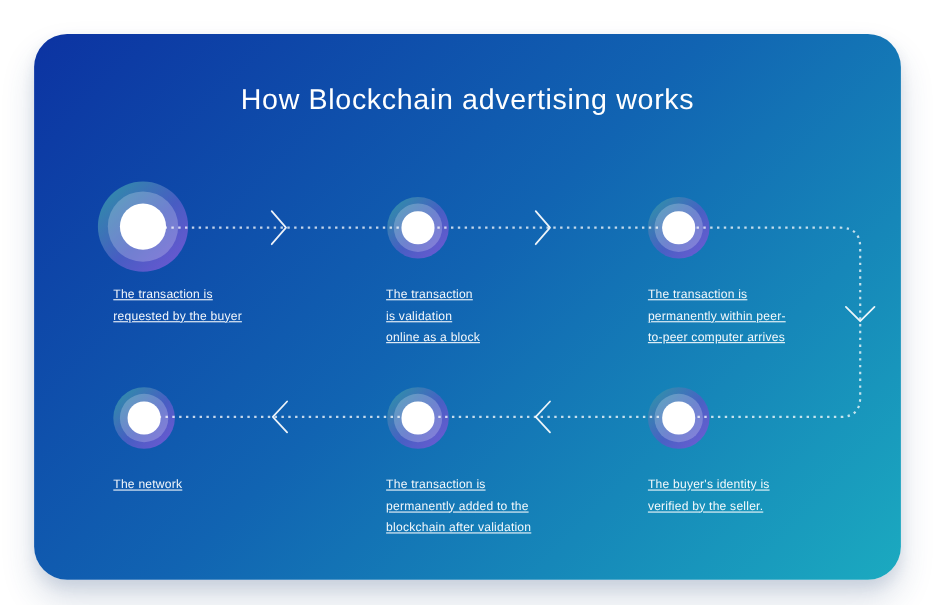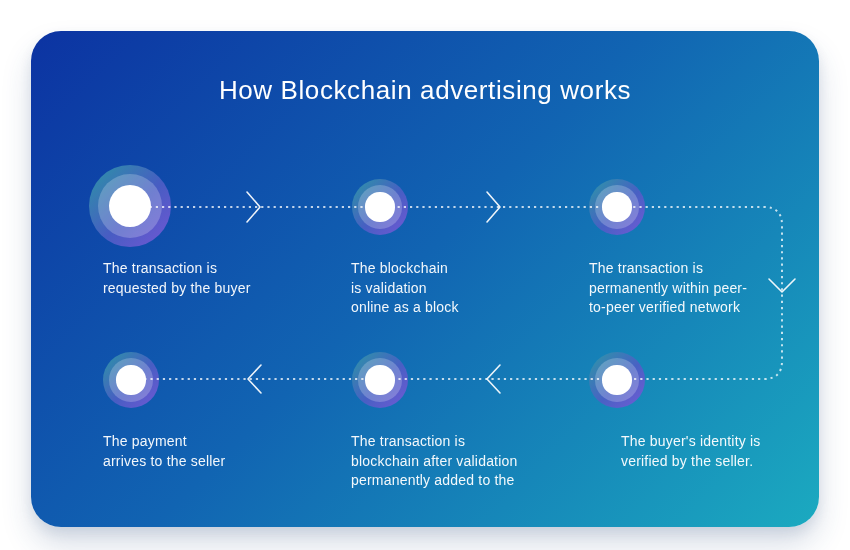--- a/index.html
+++ b/index.html
@@ -71,31 +71,32 @@
   .node-1 { left: 58px;  top: 134px; }
   .node-2 { left: 321px; top: 148px; }
   .node-3 { left: 558px; top: 148px; }
   .node-4 { left: 558px; top: 321px; }
   .node-5 { left: 321px; top: 321px; }
   .node-6 { left: 72px;  top: 321px; }
   
   .caption {
     position: absolute;
     color: rgba(255, 255, 255, 0.95);
-    font-size: 14px;
+    font-size: 11px;
     line-height: 19.5px;
     font-weight: 400;
     letter-spacing: 0.2px;
     z-index: 4;
     width: 220px;
+    text-decoration: underline;
   }
   .cap-1 { left: 72px;  top: 228px; }
   .cap-2 { left: 320px; top: 228px; }
   .cap-3 { left: 558px; top: 228px; }
-  .cap-4 { left: 558px; top: 401px; margin-left: 32px; }
+  .cap-4 { left: 558px; top: 401px; }
   .cap-5 { left: 320px; top: 401px; }
   .cap-6 { left: 72px;  top: 401px; }
 </style>
 </head>
 <body>
 
 <div class="stage">
   <div class="card">
 
     <div class="title">How Blockchain advertising works</div>
@@ -140,37 +141,36 @@
       <div class="ring-outer"></div>
       <div class="ring-mid"></div>
       <div class="center-dot"></div>
     </div>
 
     <div class="caption cap-1">
       <div class="line">The transaction is</div>
       <div class="line">requested by the buyer</div>
     </div>
     <div class="caption cap-2">
-      <div class="line">The blockchain</div>
+      <div class="line">The transaction</div>
       <div class="line">is validation</div>
       <div class="line">online as a block</div>
     </div>
     <div class="caption cap-3">
       <div class="line">The transaction is</div>
       <div class="line">permanently within peer-</div>
-      <div class="line">to-peer verified network</div>
+      <div class="line">to-peer computer arrives</div>
     </div>
     <div class="caption cap-4">
       <div class="line">The buyer's identity is</div>
       <div class="line">verified by the seller.</div>
     </div>
     <div class="caption cap-5">
       <div class="line">The transaction is</div>
+      <div class="line">permanently added to the</div>
       <div class="line">blockchain after validation</div>
-      <div class="line">permanently added to the</div>
     </div>
     <div class="caption cap-6">
-      <div class="line">The payment</div>
-      <div class="line">arrives to the seller</div>
+      <div class="line">The network</div>
     </div>
 
   </div>
 </div>
 
 </body></html>

